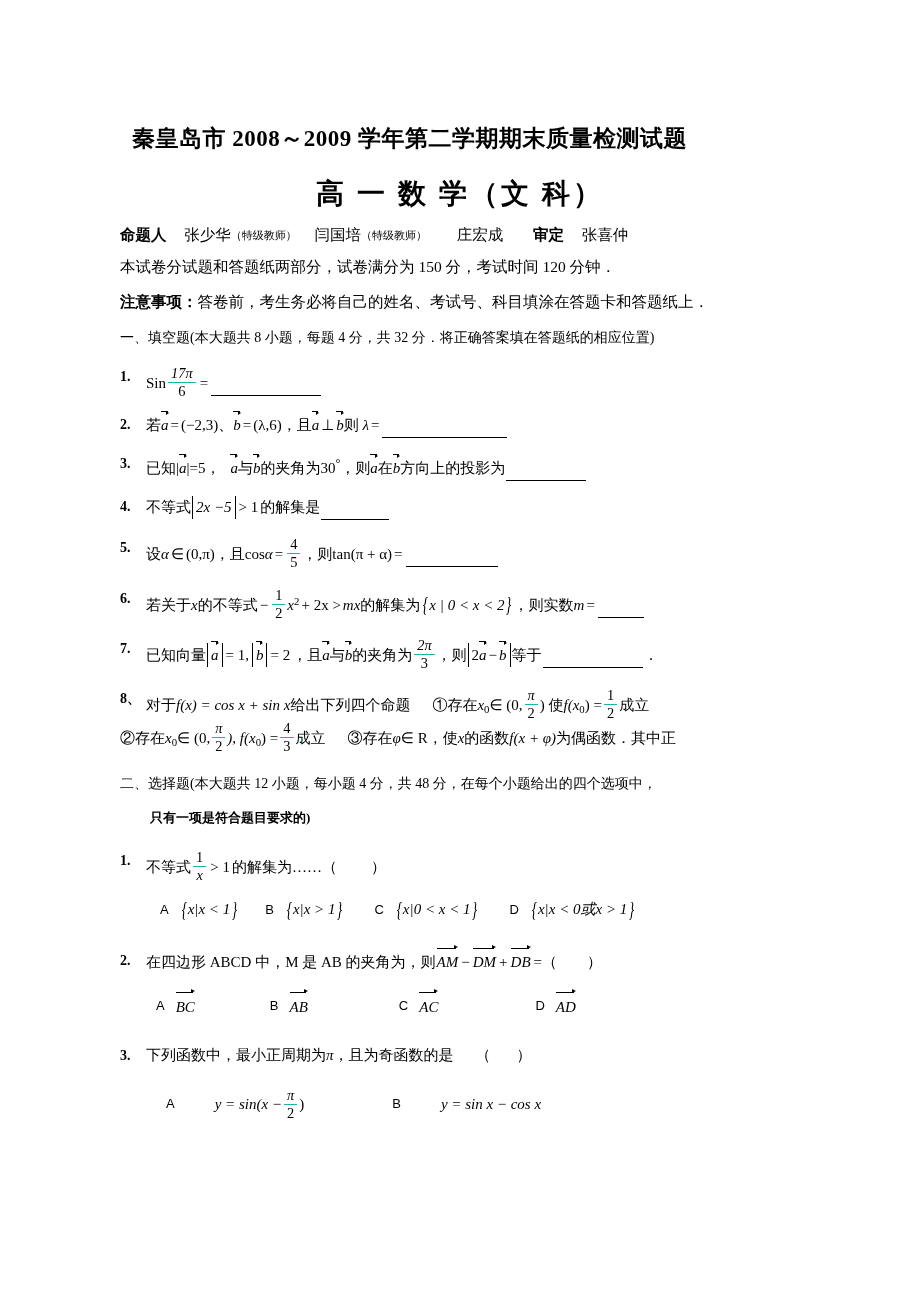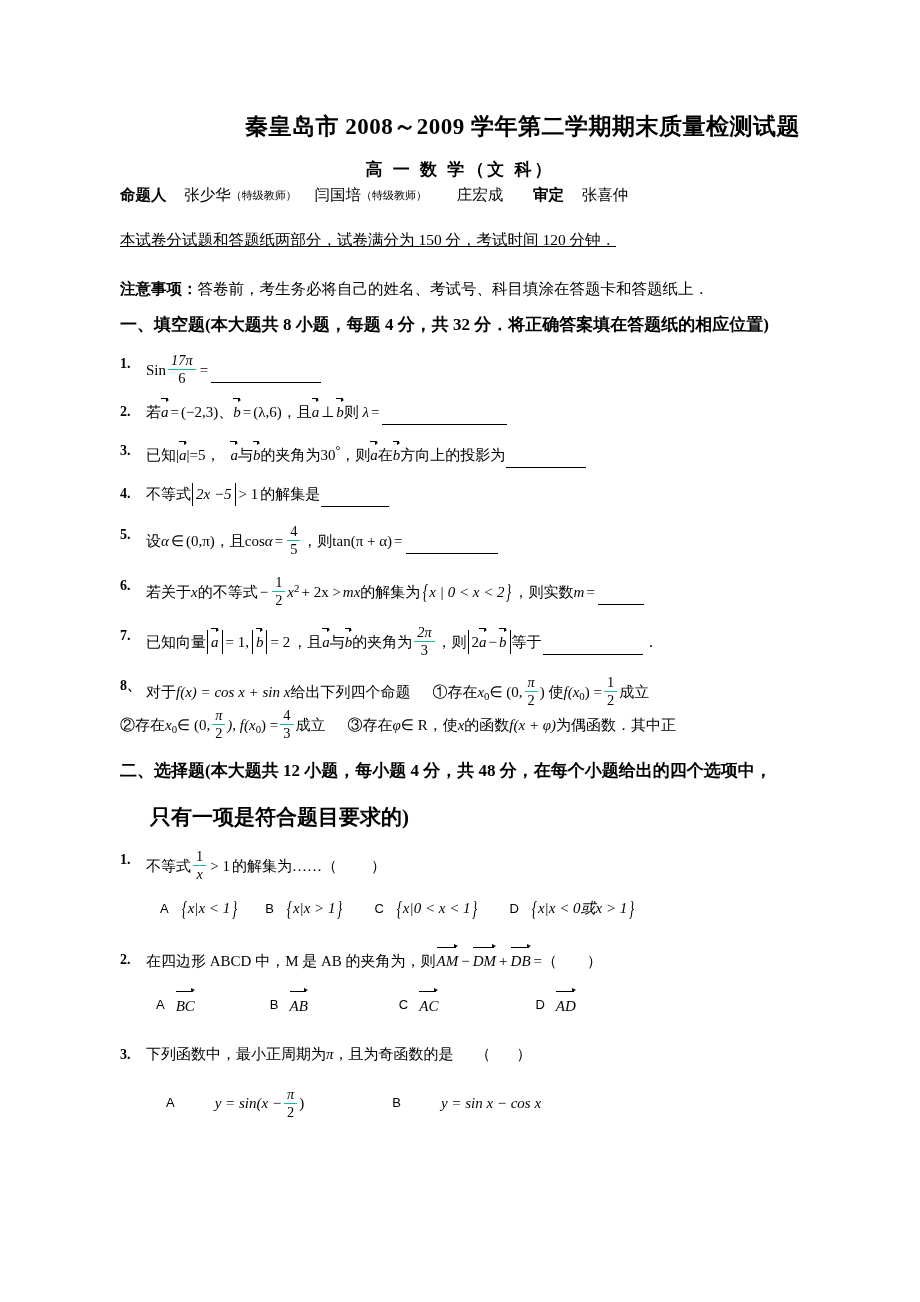--- a/index.html
+++ b/index.html
@@ -18,67 +18,68 @@
   .page {
     width: 920px;
     height: 1302px;
     box-sizing: border-box;
     padding: 0 120px;
     position: relative;
   }
 
   
   .doc-title {
-    text-align: right;
+    text-align: left;
     font-size: 23px;
     font-weight: bold;
     letter-spacing: 0.5px;
-    margin: 0;
+    margin: 12px;
     padding-top: 112px;
     line-height: 30px;
   }
   .doc-subtitle {
     text-align: center;
-    font-size: 17px;
+    font-size: 28px;
     font-weight: bold;
     margin: 0;
     padding-top: 14px;
     line-height: 28px;
     letter-spacing: 3px;
   }
 
   
   .meta-line {
     font-size: 15.5px;
     line-height: 22px;
+    margin-top: 16px;
     white-space: nowrap;
   }
-  .meta-line.second { margin-top: 23px; text-decoration: underline; }
-  .meta-line.third  { margin-top: 27px; }
+  .meta-line.second { margin-top: 10px; }
+  .meta-line.third  { margin-top: 13px; }
   .b { font-weight: bold; }
   .small-paren {
     font-size: 11px;
     vertical-align: 1px;
   }
   .sp { display: inline-block; width: 10px; }
   .sp-lg { display: inline-block; width: 22px; }
 
   
   .section-head {
-    font-size: 17px;
-    font-weight: bold;
+    font-size: 14px;
+    font-weight: normal;
     line-height: 22px;
     margin-top: 14px;
     white-space: nowrap;
   }
   .section-head-cont {
-    font-size: 21px;
+    font-size: 13px;
     font-weight: bold;
     line-height: 22px;
-    margin-top: 24px;
+    margin-top: 12px;
     padding-left: 30px;
   }
 
   
   .q {
     font-size: 15px;
     line-height: 20px;
     margin-top: 14px;
     display: flex;
     align-items: flex-start;

